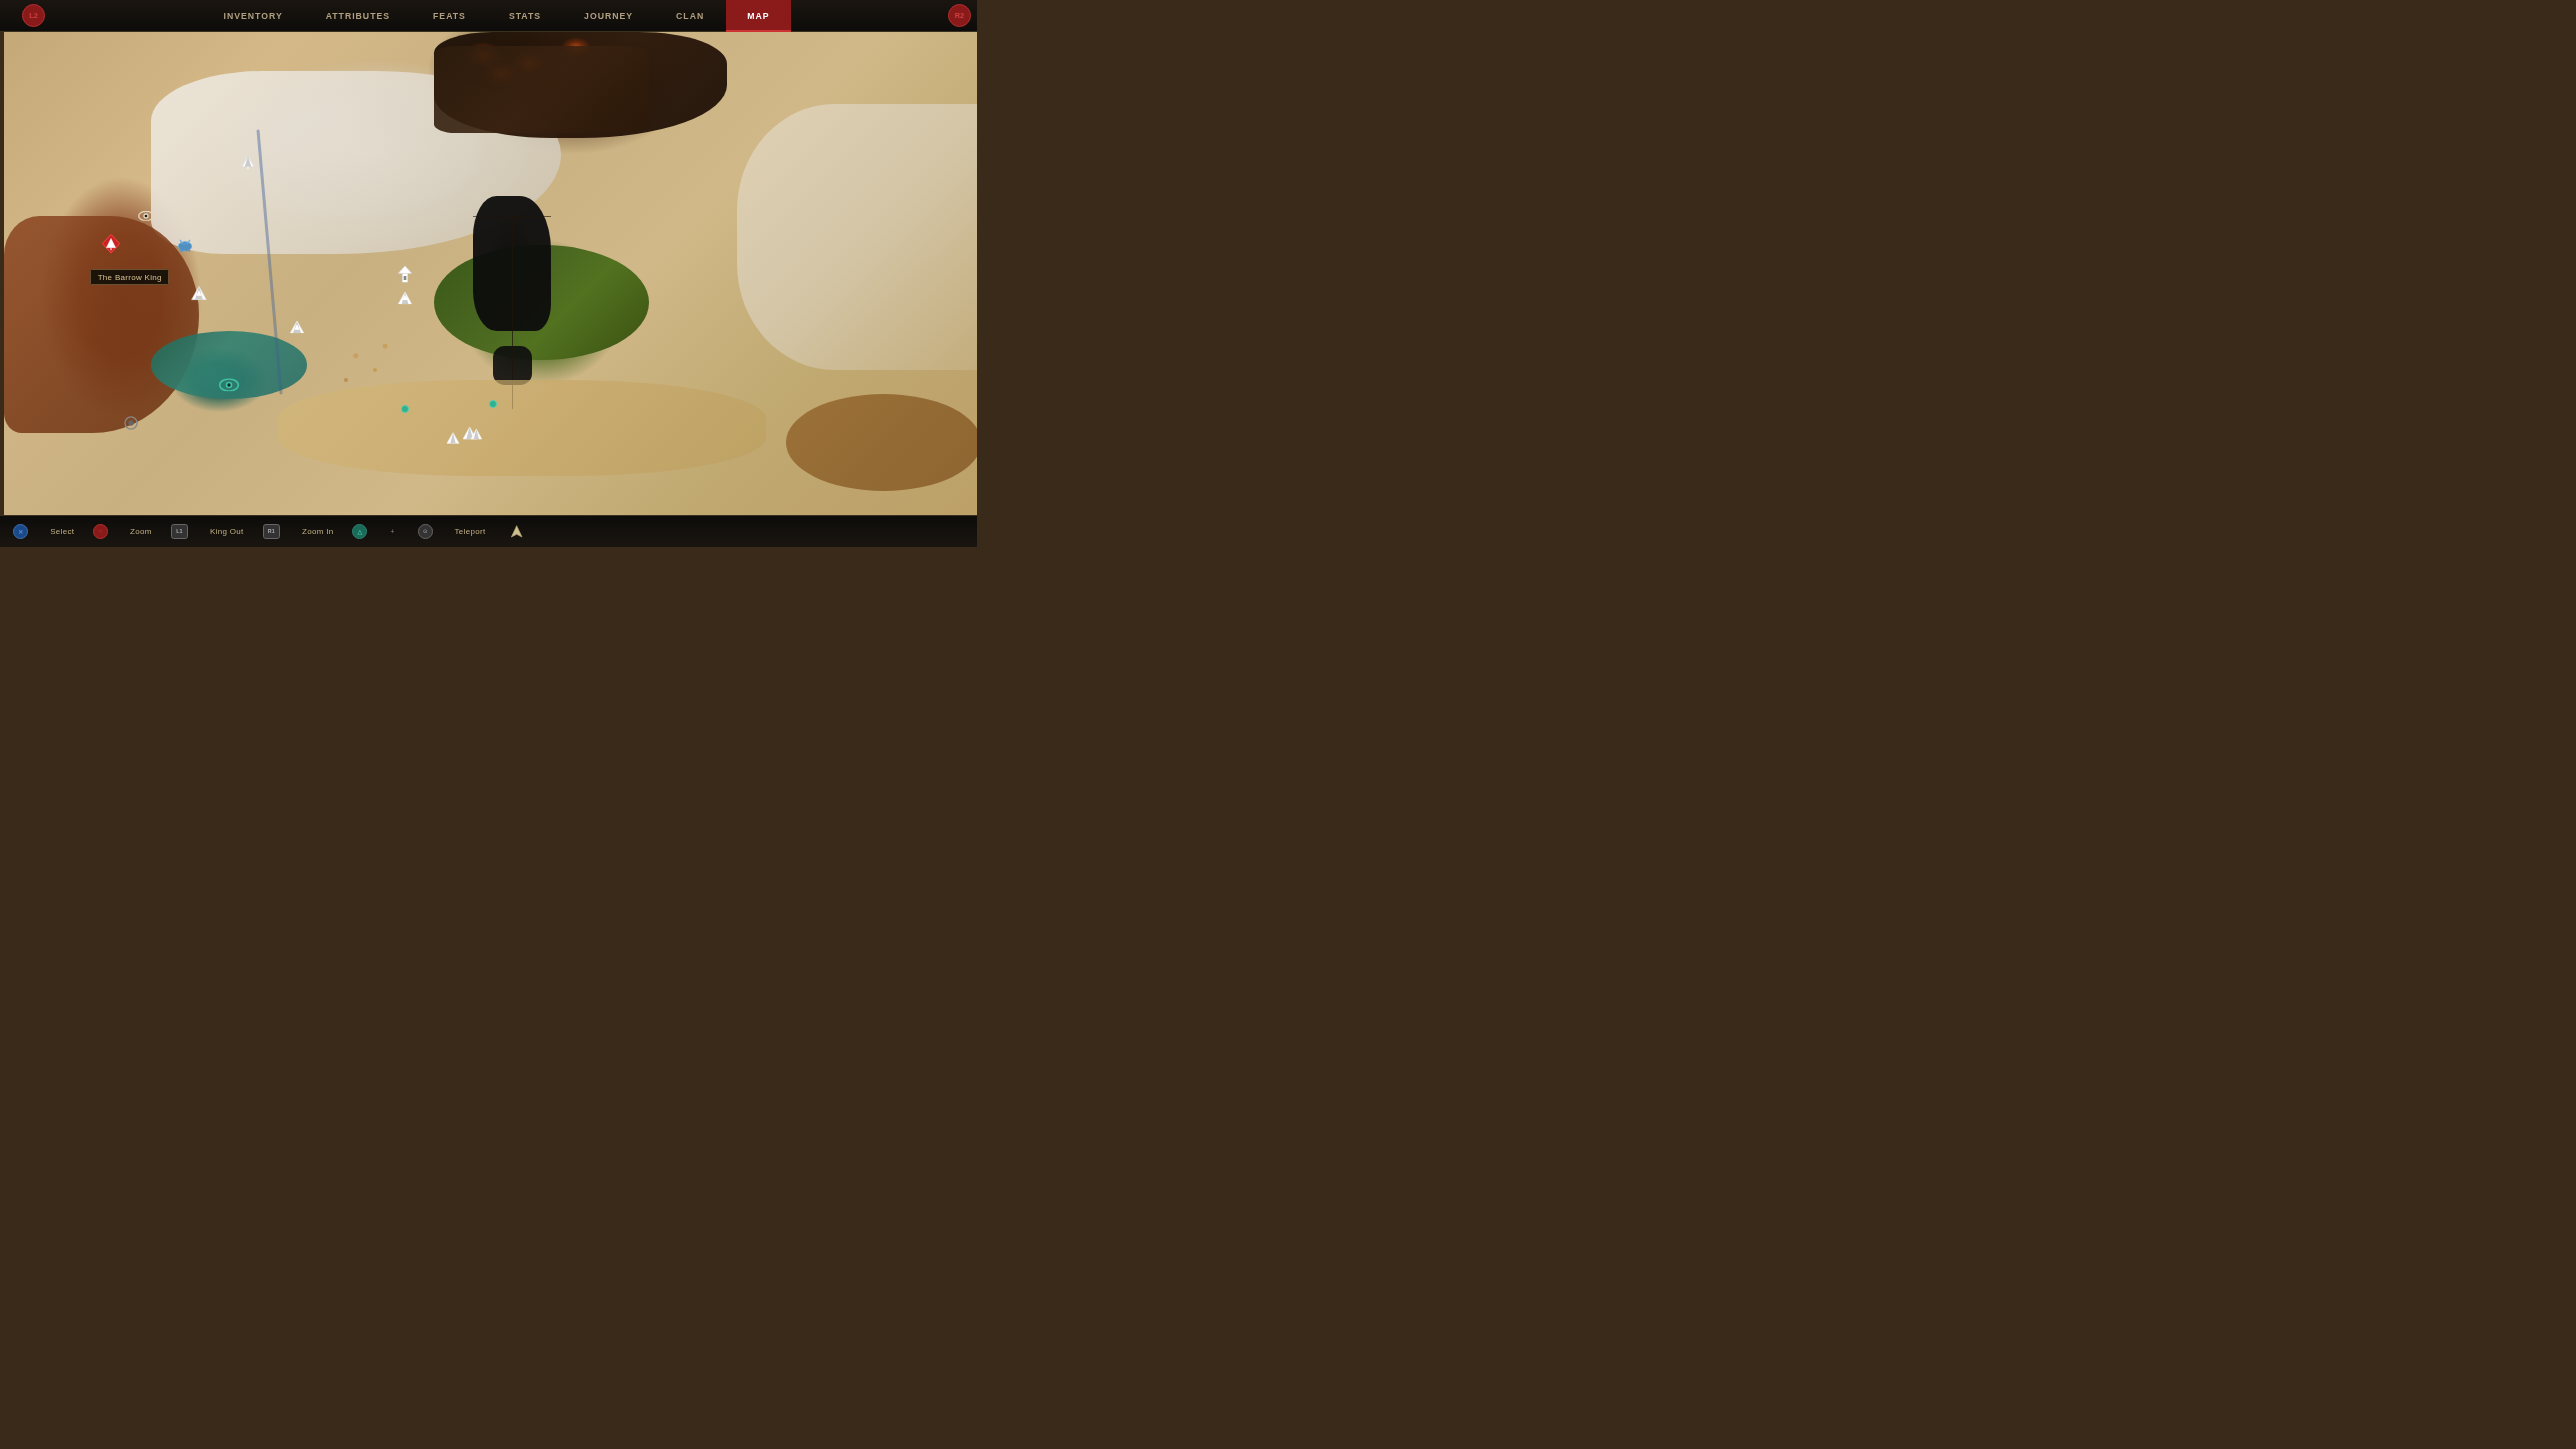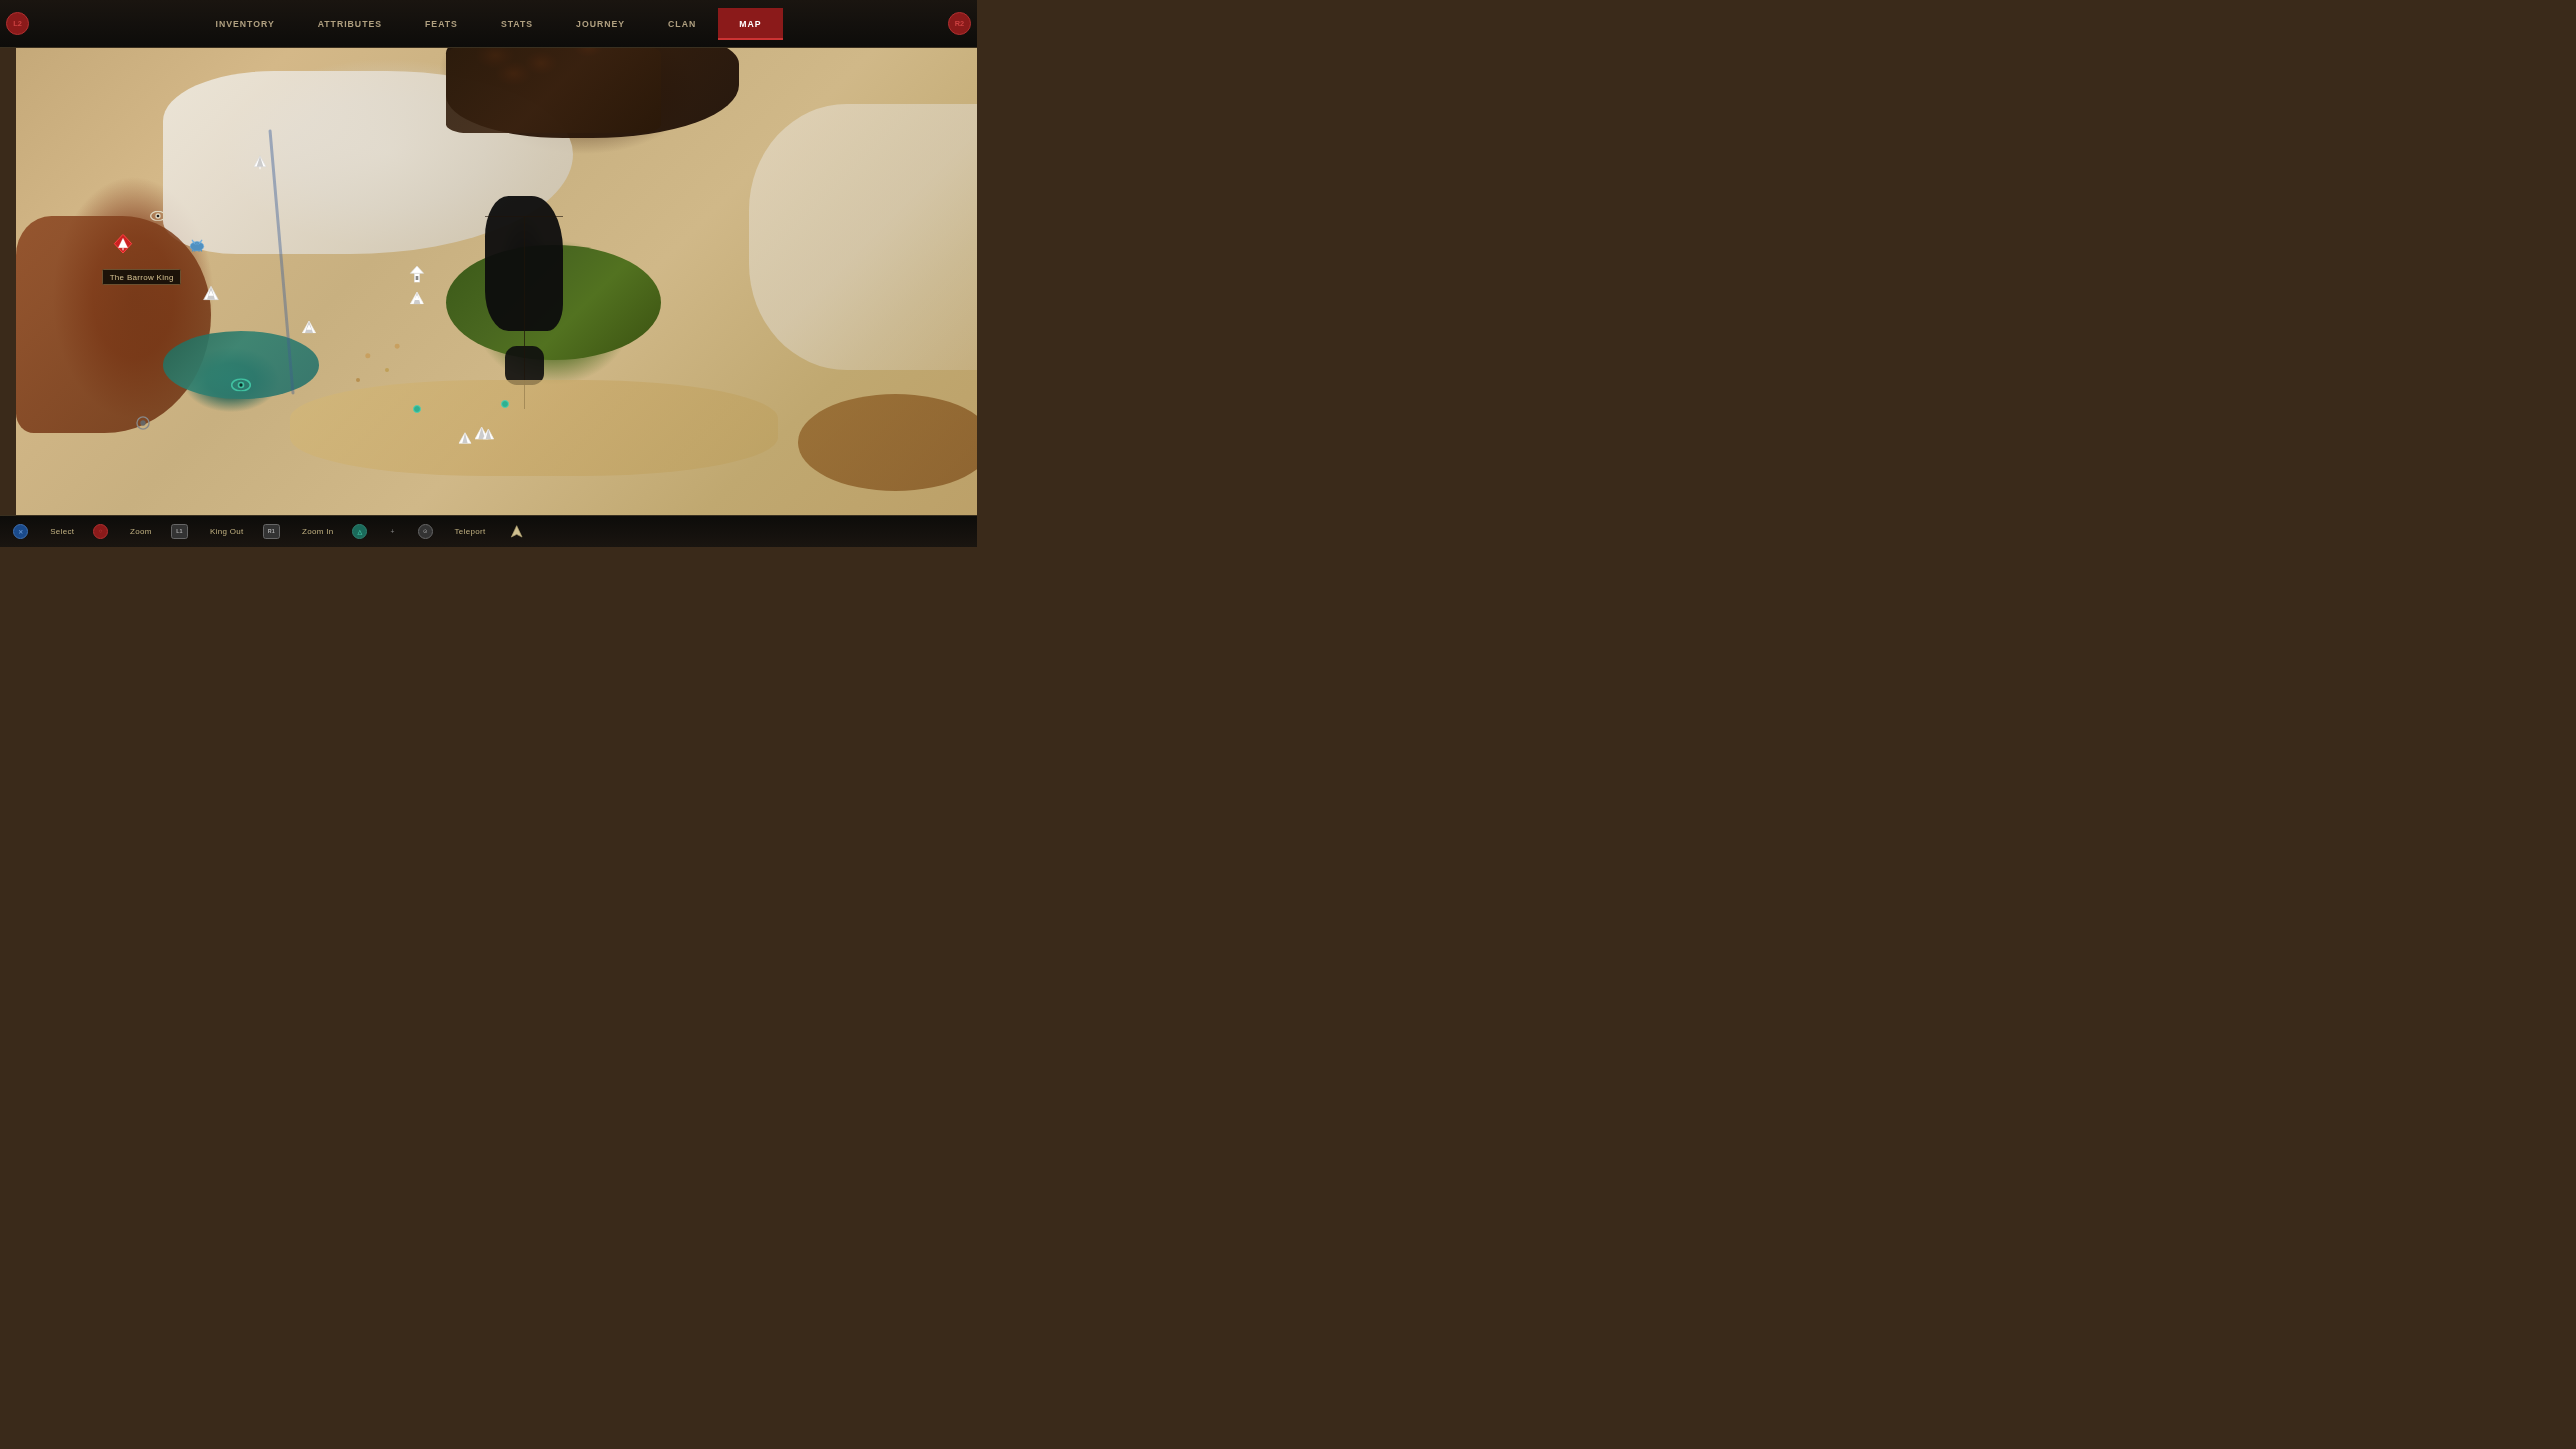--- a/index.html
+++ b/index.html
@@ -12,26 +12,27 @@
       font-family: 'Arial', sans-serif;
       position: relative;
     }
 
     
     #nav-bar {
       position: absolute;
       top: 0;
       left: 0;
       width: 100%;
-      height: 48px;
+      height: 32px;
       background: linear-gradient(180deg, #1a1510 0%, #0d0c0a 100%);
       display: flex;
       align-items: center;
       z-index: 100;
       border-bottom: 0.7px solid #3a3020;
+      padding-left: 16px;
     }
 
     .nav-l2 {
       width: 35px;
       height: 32px;
       display: flex;
       align-items: center;
       justify-content: center;
     }
 
@@ -93,21 +94,21 @@
       height: 32px;
       display: flex;
       align-items: center;
       justify-content: center;
     }
 
     
     #map-container {
       position: absolute;
       top: 32px;
-      left: 16px;
+      left: 4px;
       width: 100%;
       height: calc(100% - 64px);
       overflow: hidden;
       background: #4d7c0f;
     }
 
     .map-bg {
       position: absolute;
       top: 0;
       left: 0;

